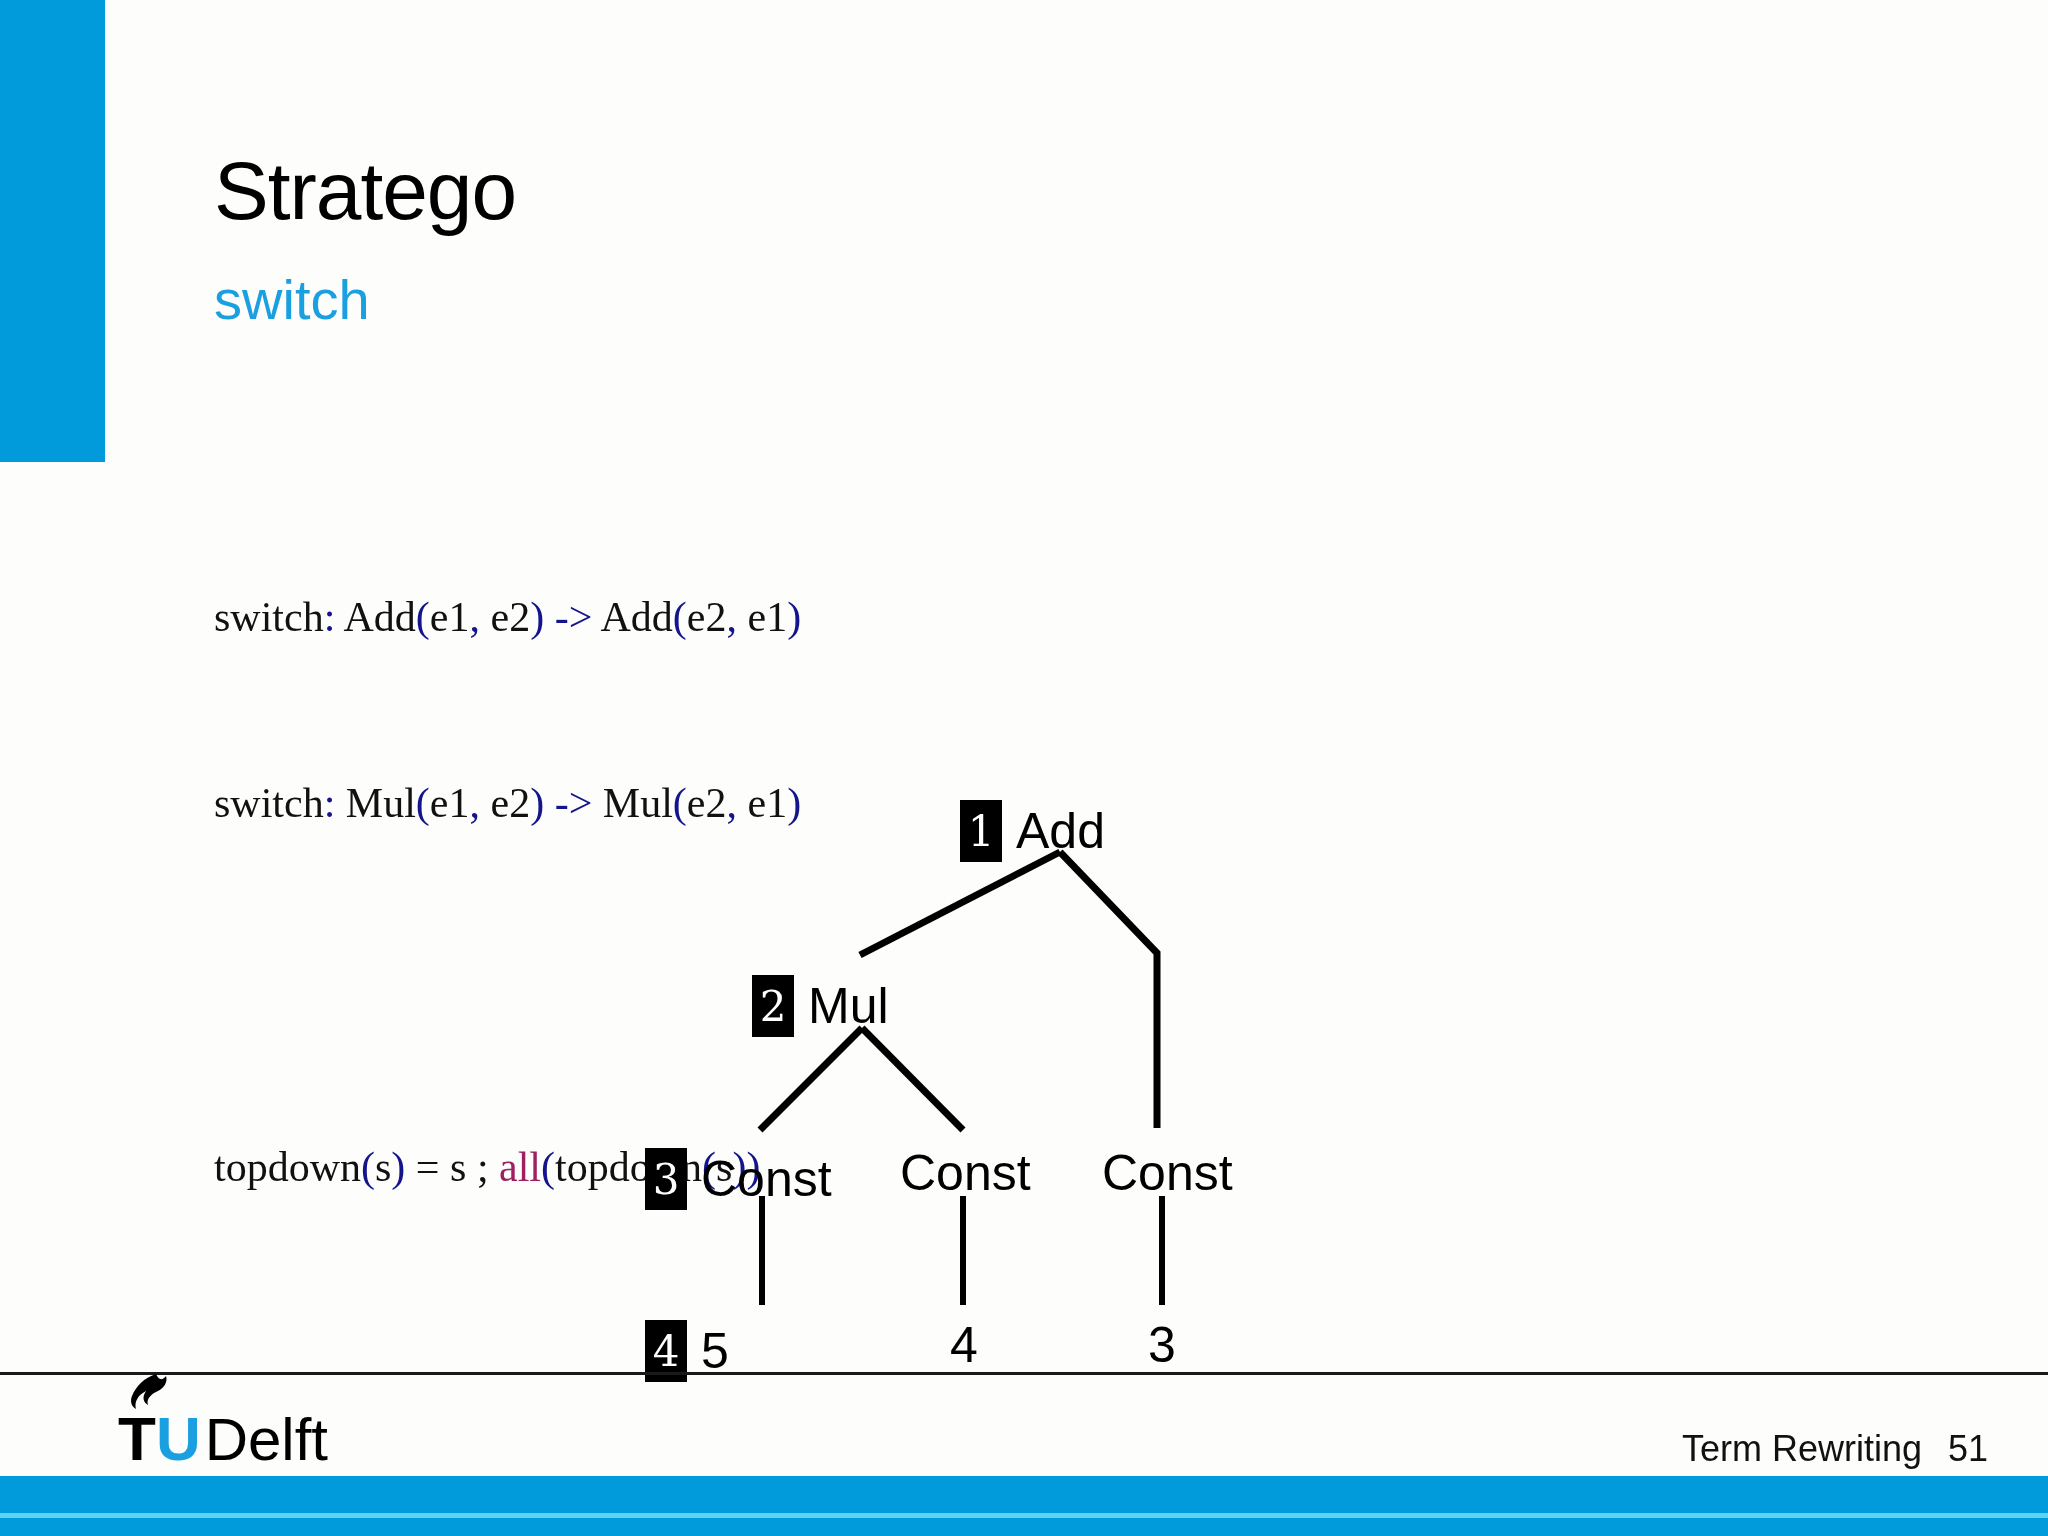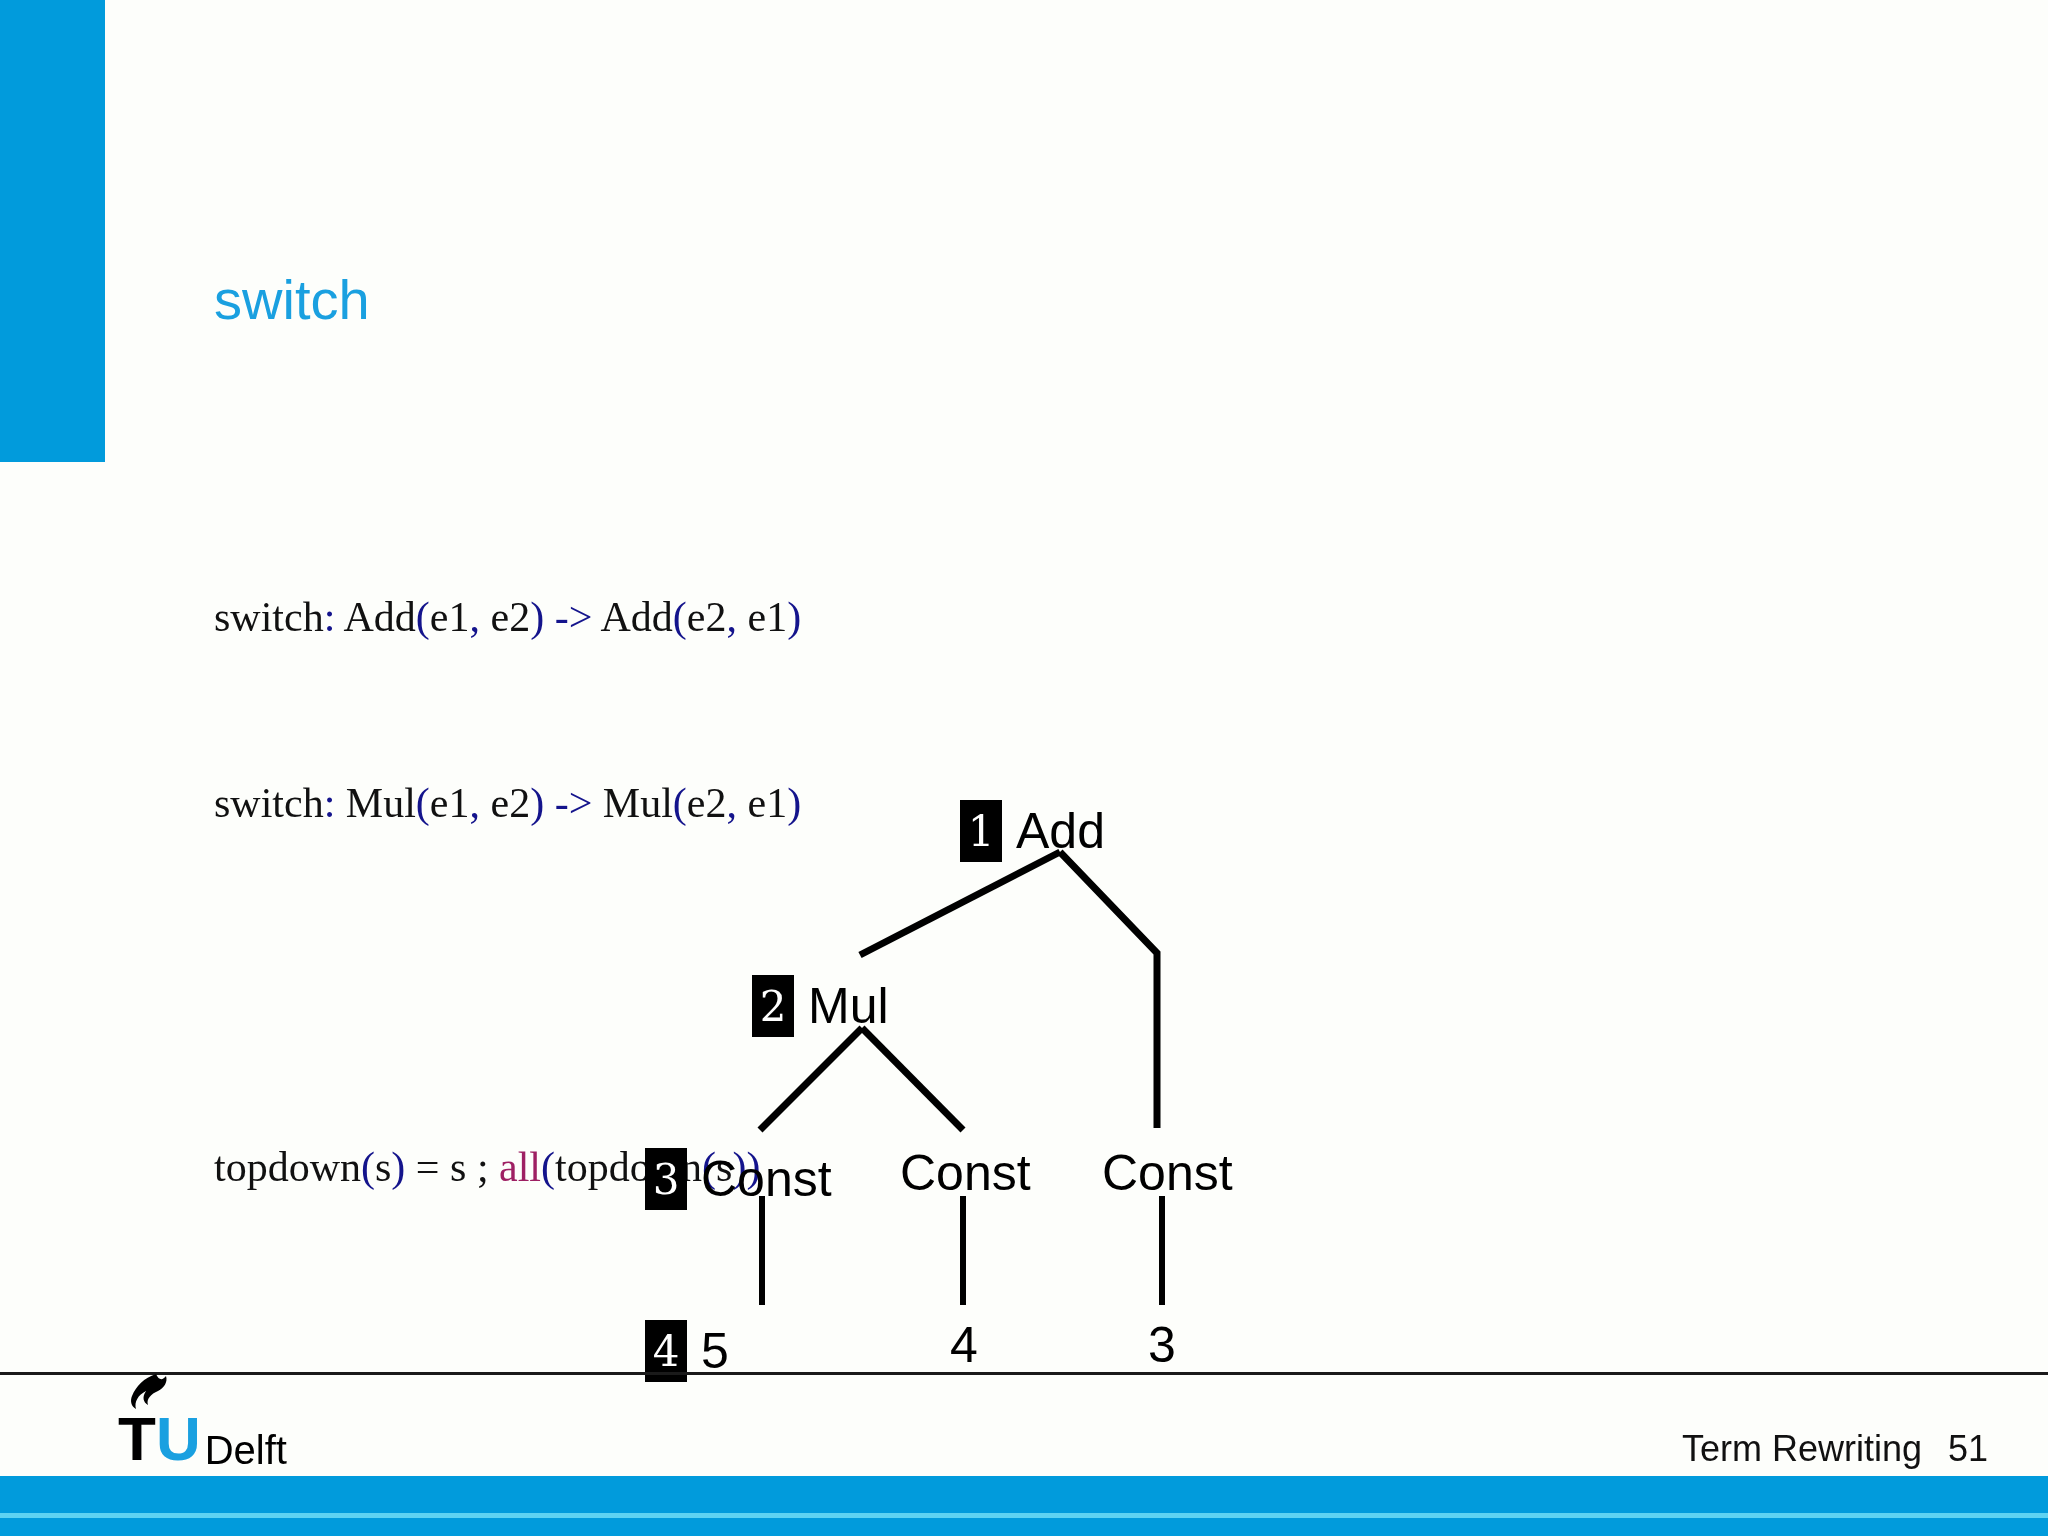--- a/index.html
+++ b/index.html
@@ -145,21 +145,21 @@
     position: relative;
     display: flex;
     align-items: baseline;
     font-size: 62px;
     font-weight: bold;
     line-height: 1;
   }
   .logo-t { color: #000000; }
   .logo-u { color: #1aa0e0; }
   .logo-delft {
-    font-size: 40px;
+    font-size: 60px;
     color: #000000;
     line-height: 1;
     margin-left: 4px;
   }
   .logo-flame {
     position: absolute;
     left: 8px;
     top: -36px;
     width: 46px;
     height: 40px;
@@ -174,20 +174,21 @@
     gap: 26px;
   }
 </style>
 </head>
 <body>
 
 <div id="slide">
 
   <div class="accent-left"></div>
 
+  <div class="title">Stratego</div>
   <div class="subtitle">switch</div>
 
   <div class="code">
     <span class="ln"><span class="plain">switch</span><span class="punct">:</span><span class="plain"> Add</span><span class="punct">(</span><span class="plain">e1</span><span class="punct">,</span><span class="plain"> e2</span><span class="punct">)</span><span class="plain"> </span><span class="punct">-&gt;</span><span class="plain"> Add</span><span class="punct">(</span><span class="plain">e2</span><span class="punct">,</span><span class="plain"> e1</span><span class="punct">)</span></span>
     <span class="ln"><span class="plain">switch</span><span class="punct">:</span><span class="plain"> Mul</span><span class="punct">(</span><span class="plain">e1</span><span class="punct">,</span><span class="plain"> e2</span><span class="punct">)</span><span class="plain"> </span><span class="punct">-&gt;</span><span class="plain"> Mul</span><span class="punct">(</span><span class="plain">e2</span><span class="punct">,</span><span class="plain"> e1</span><span class="punct">)</span></span>
     <span class="blank"></span>
     <span class="ln"><span class="plain">topdown</span><span class="punct">(</span><span class="plain">s</span><span class="punct">)</span><span class="plain"> = s ; </span><span class="kw-all">all</span><span class="punct">(</span><span class="plain">topdown</span><span class="punct">(</span><span class="plain">s</span><span class="punct">)</span><span class="punct">)</span></span>
     <span class="blank"></span>
     <span class="ln"><span class="plain">topdown</span><span class="punct">(</span><span class="plain">try</span><span class="punct">(</span><span class="plain">switch</span><span class="punct">)</span><span class="punct">)</span></span>
   </div>

